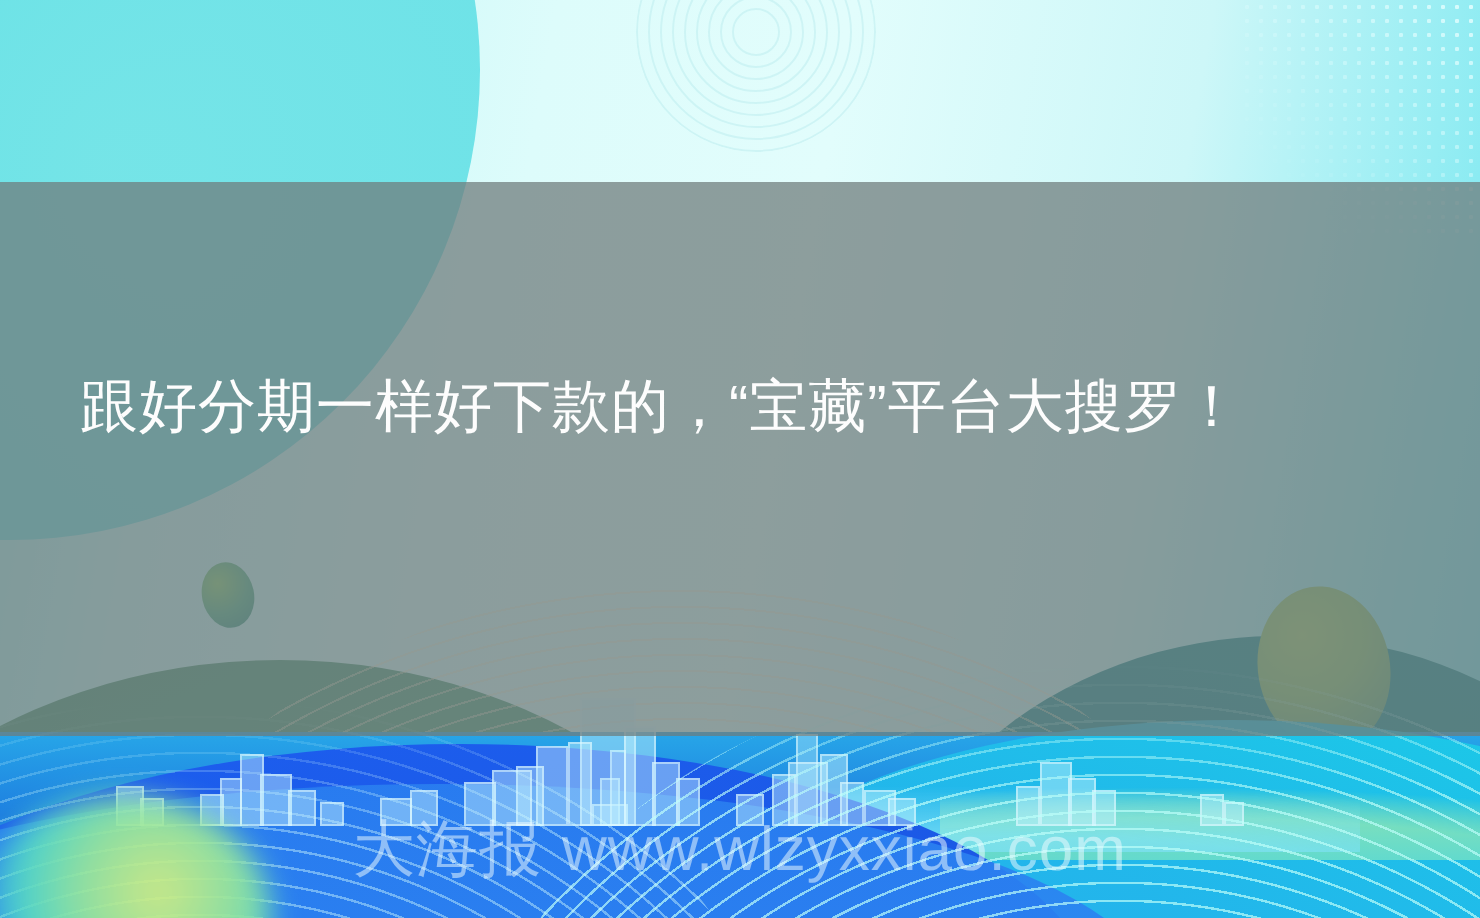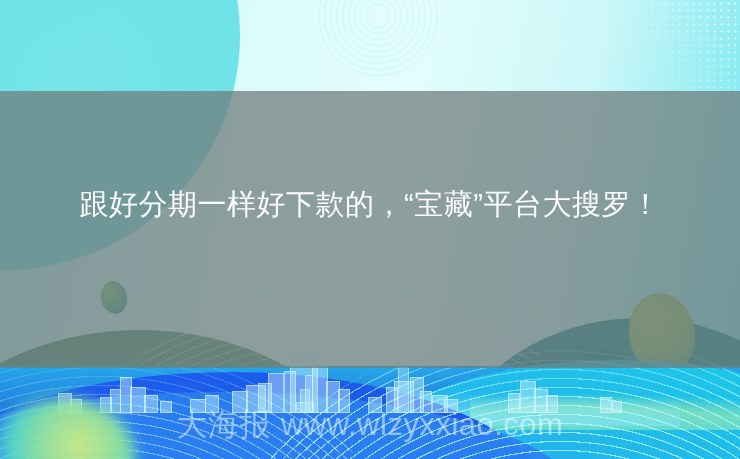--- a/index.html
+++ b/index.html
@@ -148,21 +148,20 @@
 
   
   .dim{
     position:absolute;left:0;top:91px;width:740px;height:277px;
     background:rgba(110,124,124,.74);
   }
 
   
   .headline{
     position:absolute;left:0;top:183px;width:740px;
-    text-align:center;
     color:#fdfdfd;
     font-size:29px;
     line-height:43px;
     letter-spacing:.5px;
     font-family:"Liberation Sans","DejaVu Sans",sans-serif;
     padding:0 40px;
     box-sizing:border-box;
   }
 
   

